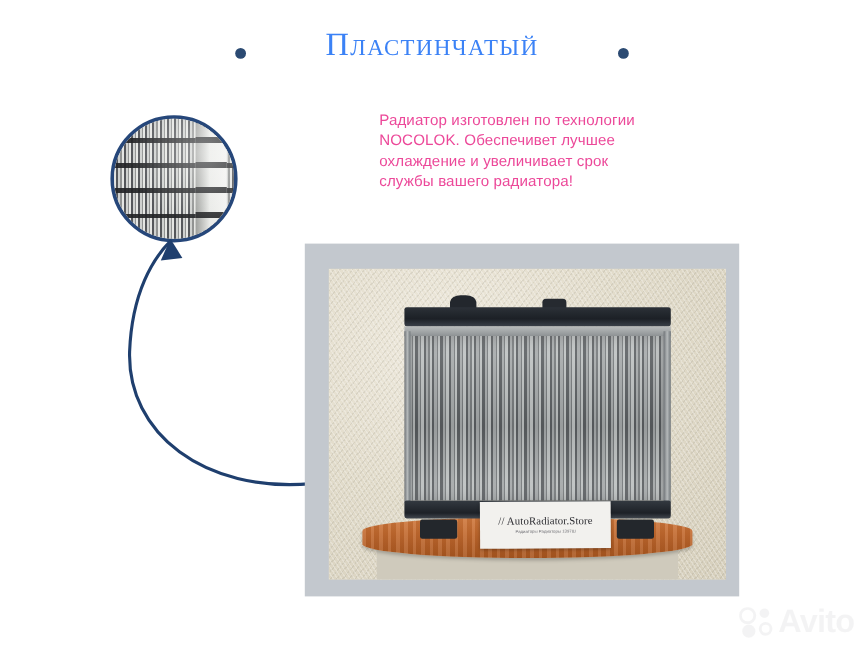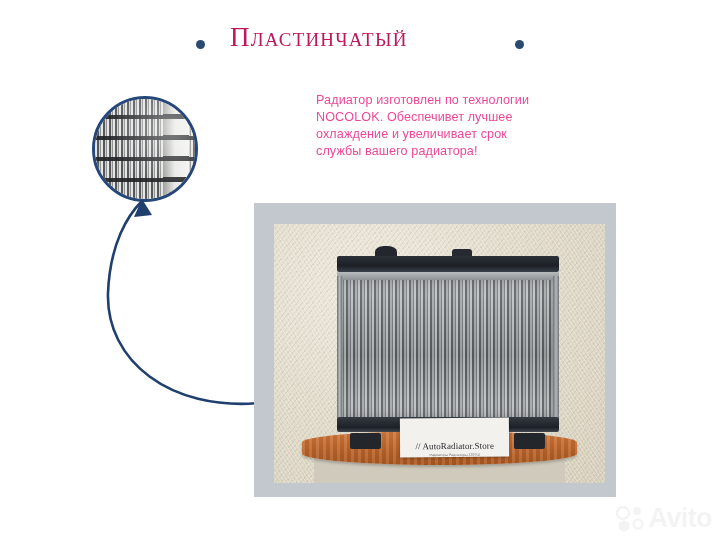--- a/index.html
+++ b/index.html
@@ -15,24 +15,25 @@
     overflow: hidden;
     font-family: "Liberation Sans", sans-serif;
   }
 
   
   #title {
     position: absolute;
     left: 230px;
     top: 22px;
     width: 260px;
+    text-align: center;
     font-family: "Liberation Serif", serif;
     font-size: 27px;
     letter-spacing: 1.2px;
-    color: #be185d;
+    color: #3b82f6;
     font-variant: small-caps;
     white-space: nowrap;
   }
   .deco-dot {
     position: absolute;
     width: 9px;
     height: 9px;
     border-radius: 50%;
     background: #2b4a72;
   }
@@ -269,21 +270,21 @@
     position: absolute;
     left: 38%;
     bottom: 10%;
     width: 33%;
     height: 15%;
     background: #f2f1ee;
     box-shadow: 0 1px 3px rgba(0,0,0,.3);
     display: flex;
     flex-direction: column;
     align-items: center;
-    justify-content: flex-end;
+    justify-content: center;
     gap: 2px;
     transform: rotate(-.4deg);
   }
   #store-card .card-title {
     font-family: "Liberation Serif", serif;
     font-size: 9px;
     color: #2e2e33;
     letter-spacing: .1px;
     white-space: nowrap;
   }

